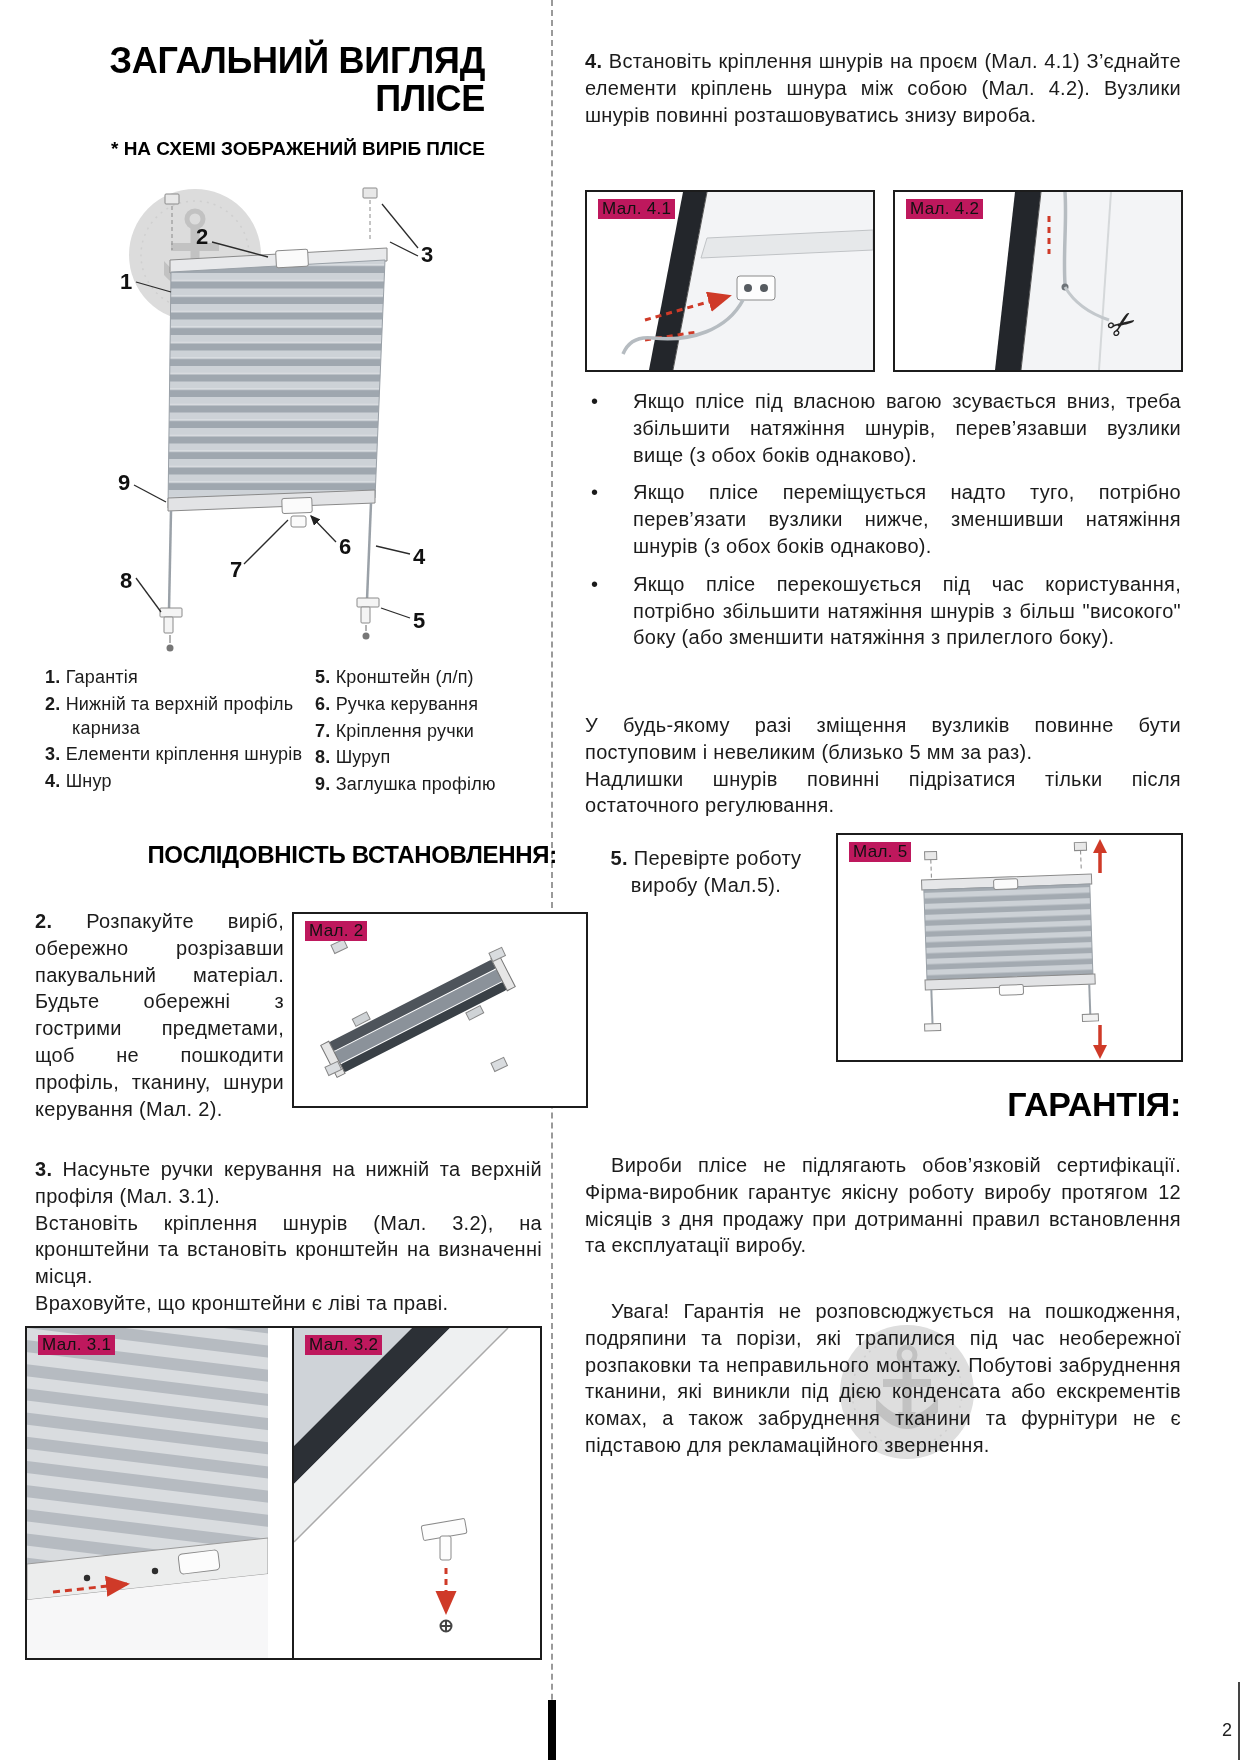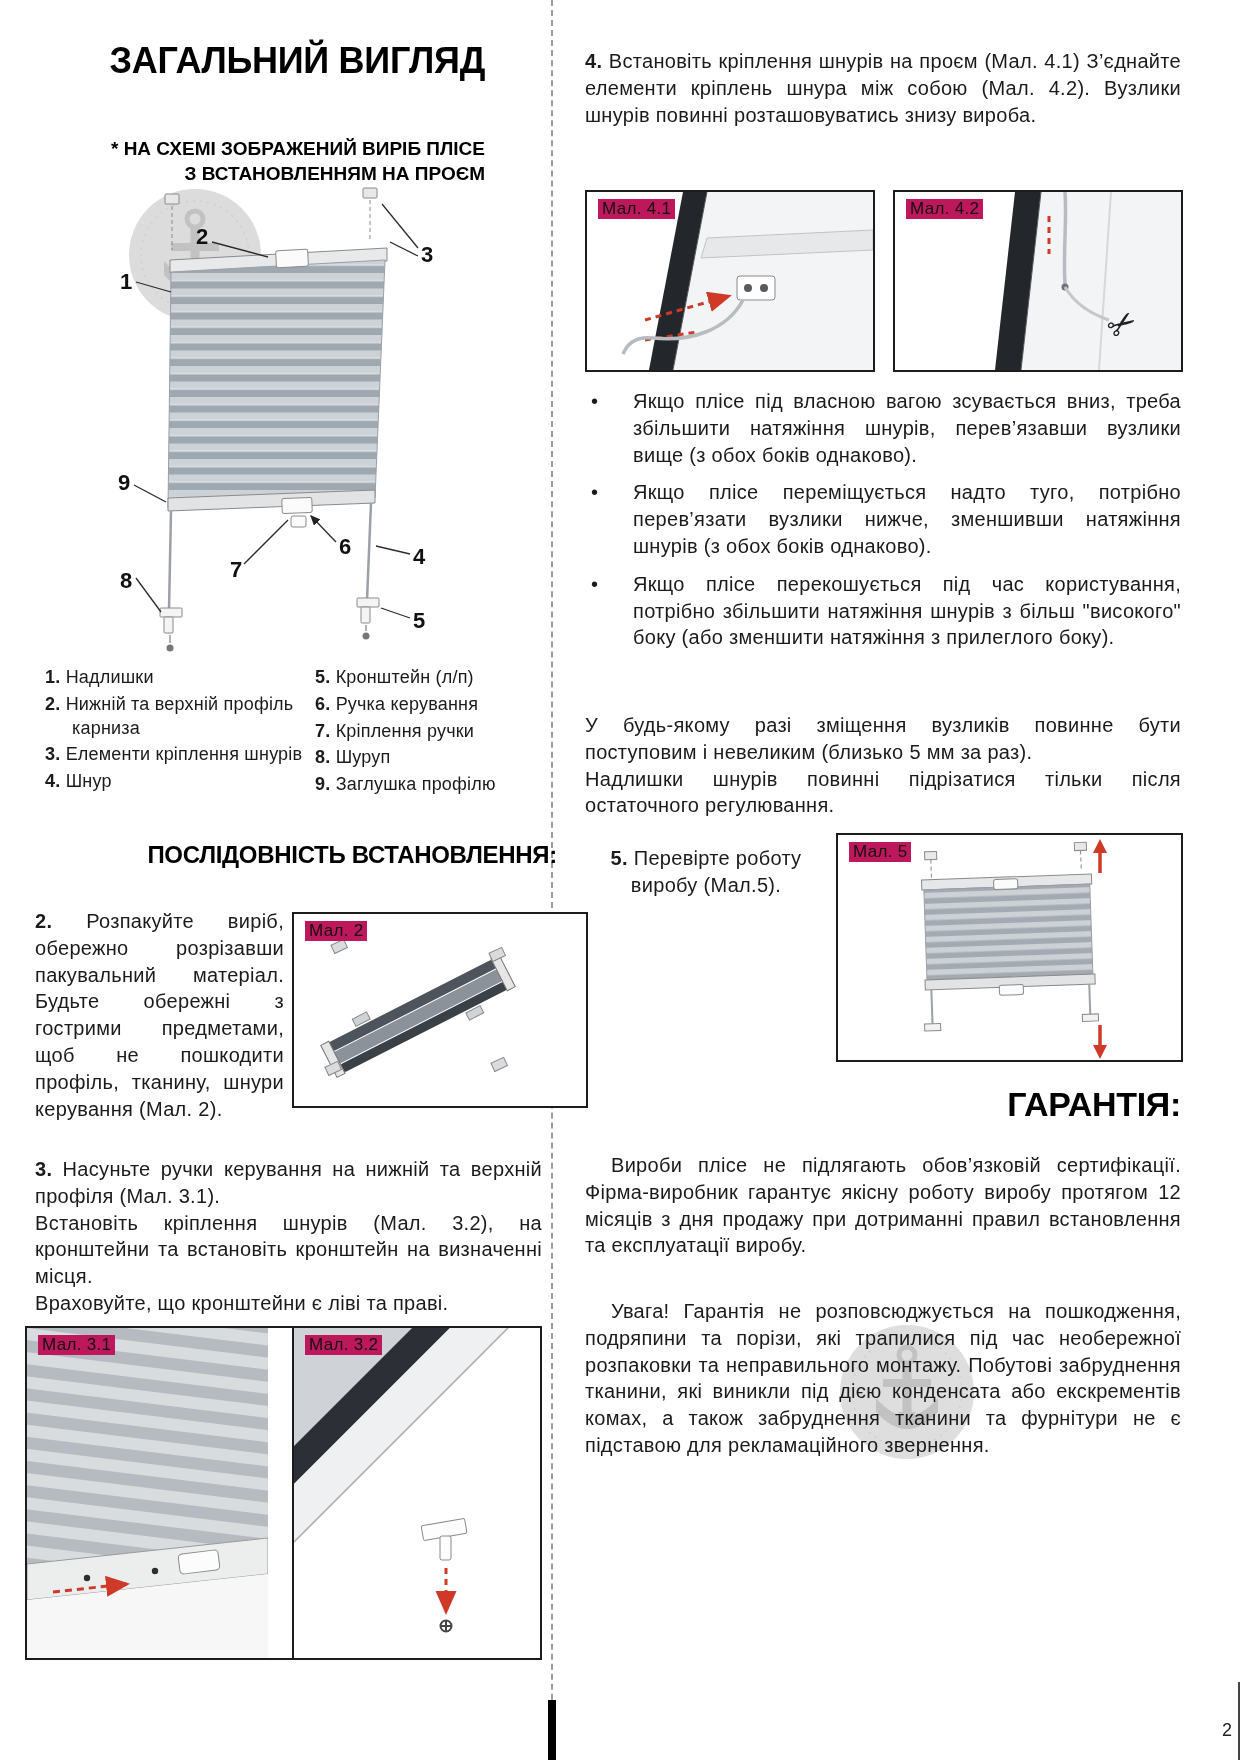--- a/index.html
+++ b/index.html
@@ -44,25 +44,25 @@
     <rect x="-24" y="-13" width="48" height="8"></rect>
     <path d="M-31,6 Q0,42 31,6 L31,20 Q0,54 -31,20 Z"></path>
     <polygon points="-9,20 9,20 0,36"></polygon>
   </g>
 </svg>
 
 <section>
 
   <h1 class="abs hd" style="left:55px;top:42px;width:430px;font-size:36px">
     <div>ЗАГАЛЬНИЙ ВИГЛЯД</div>
+    <div>ПЛІСЕ</div>
   </h1>
 
   <div class="abs hd" style="left:55px;top:136px;width:430px;font-size:19px;line-height:1.32;letter-spacing:0">
     <div>* НА СХЕМІ ЗОБРАЖЕНИЙ ВИРІБ ПЛІСЕ</div>
-    <div>З ВСТАНОВЛЕННЯМ НА ПРОЄМ</div>
   </div>
 
   <svg class="abs" style="left:30px;top:180px" width="495" height="478" viewBox="0 0 495 478">
     <defs>
       <pattern id="pleat" width="14" height="15.5" patternUnits="userSpaceOnUse">
         <rect width="14" height="15.5" fill="#cdd2d7"></rect>
         <rect y="7.7" width="14" height="7.8" fill="#9fa7af"></rect>
         <rect y="7.2" width="14" height="1" fill="#eef0f2"></rect>
       </pattern>
       <marker id="mk" markerWidth="9" markerHeight="9" refX="7" refY="3.5" orient="auto">
@@ -137,21 +137,21 @@
       <text x="389" y="448">5</text>
       <text x="315" y="374">6</text>
       <text x="206" y="397">7</text>
       <text x="96" y="408">8</text>
       <text x="94" y="310">9</text>
     </g>
   </svg>
 
   <div class="abs" style="left:45px;top:666px;width:502px;display:flex">
     <div style="width:270px">
-      <div class="legend-item"><b>1.</b> <span>Надлишки</span></div>
+      <div class="legend-item"><b>1.</b> <span>Гарантія</span></div>
       <div class="legend-item"><b>2.</b> <span>Нижній та верхній профіль карниза</span></div>
       <div class="legend-item"><b>3.</b> <span>Елементи кріплення шнурів</span></div>
       <div class="legend-item"><b>4.</b> <span>Шнур</span></div>
     </div>
     <div style="width:232px">
       <div class="legend-item"><b>5.</b> <span>Кронштейн (л/п)</span></div>
       <div class="legend-item"><b>6.</b> <span>Ручка керування</span></div>
       <div class="legend-item"><b>7.</b> <span>Кріплення ручки</span></div>
       <div class="legend-item"><b>8.</b> <span>Шуруп</span></div>
       <div class="legend-item"><b>9.</b> <span>Заглушка профілю</span></div>

